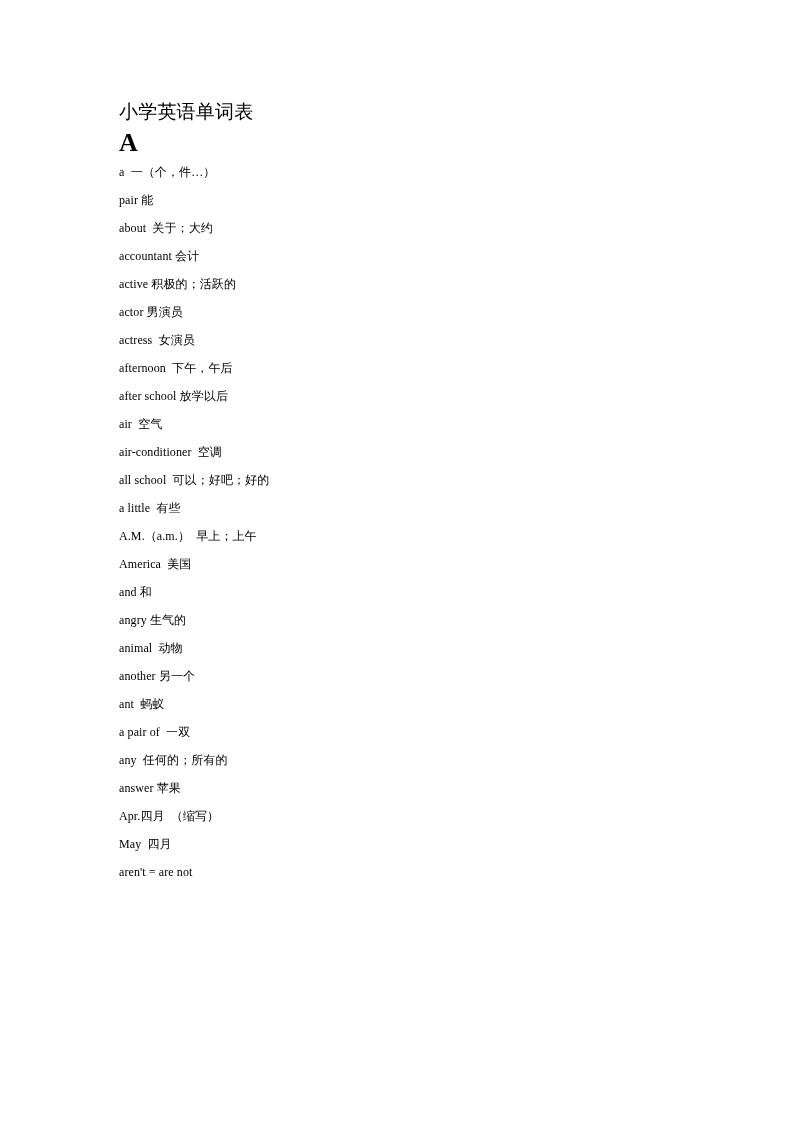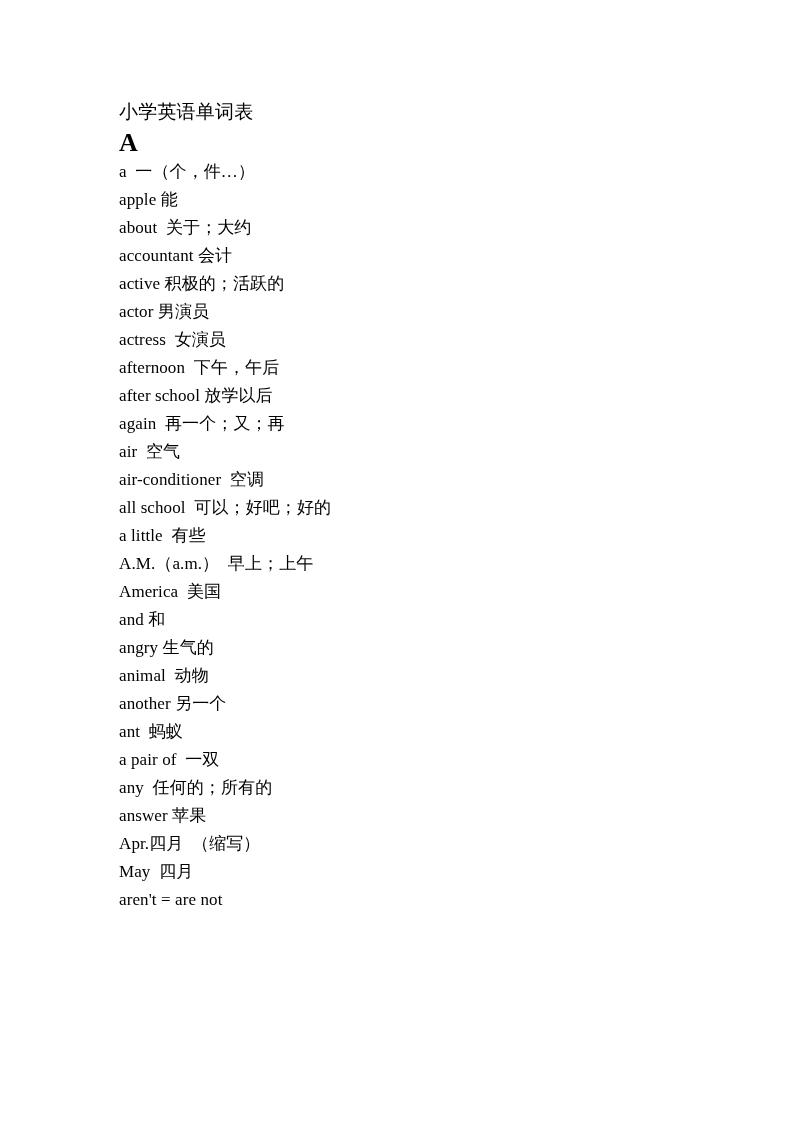--- a/index.html
+++ b/index.html
@@ -50,47 +50,46 @@
     letter-spacing: 0.2px;
   }
 
   .entry-list {
     list-style: none;
     margin: 0;
     padding: 0;
   }
 
   .entry {
-    font-size: 17px;
+    font-size: 12px;
     line-height: 28px;
     white-space: pre;
     letter-spacing: 0.1px;
   }
 </style>
 </head>
 <body>
 
 <div class="page">
   <div class="content">
 
     <div class="doc-title">小学英语单词表</div>
 
     <div class="section-letter">A</div>
 
     <ul class="entry-list">
       <li class="entry">a  一（个，件…）</li>
-      <li class="entry">apple 能</li>
+      <li class="entry">pair 能</li>
       <li class="entry">about  关于；大约</li>
       <li class="entry">accountant 会计</li>
       <li class="entry">active 积极的；活跃的</li>
       <li class="entry">actor 男演员</li>
       <li class="entry">actress  女演员</li>
       <li class="entry">afternoon  下午，午后</li>
       <li class="entry">after school 放学以后</li>
-      <li class="entry">again  再一个；又；再</li>
       <li class="entry">air  空气</li>
       <li class="entry">air-conditioner  空调</li>
       <li class="entry">all school  可以；好吧；好的</li>
       <li class="entry">a little  有些</li>
       <li class="entry">A.M.（a.m.）  早上；上午</li>
       <li class="entry">America  美国</li>
       <li class="entry">and 和</li>
       <li class="entry">angry 生气的</li>
       <li class="entry">animal  动物</li>
       <li class="entry">another 另一个</li>

